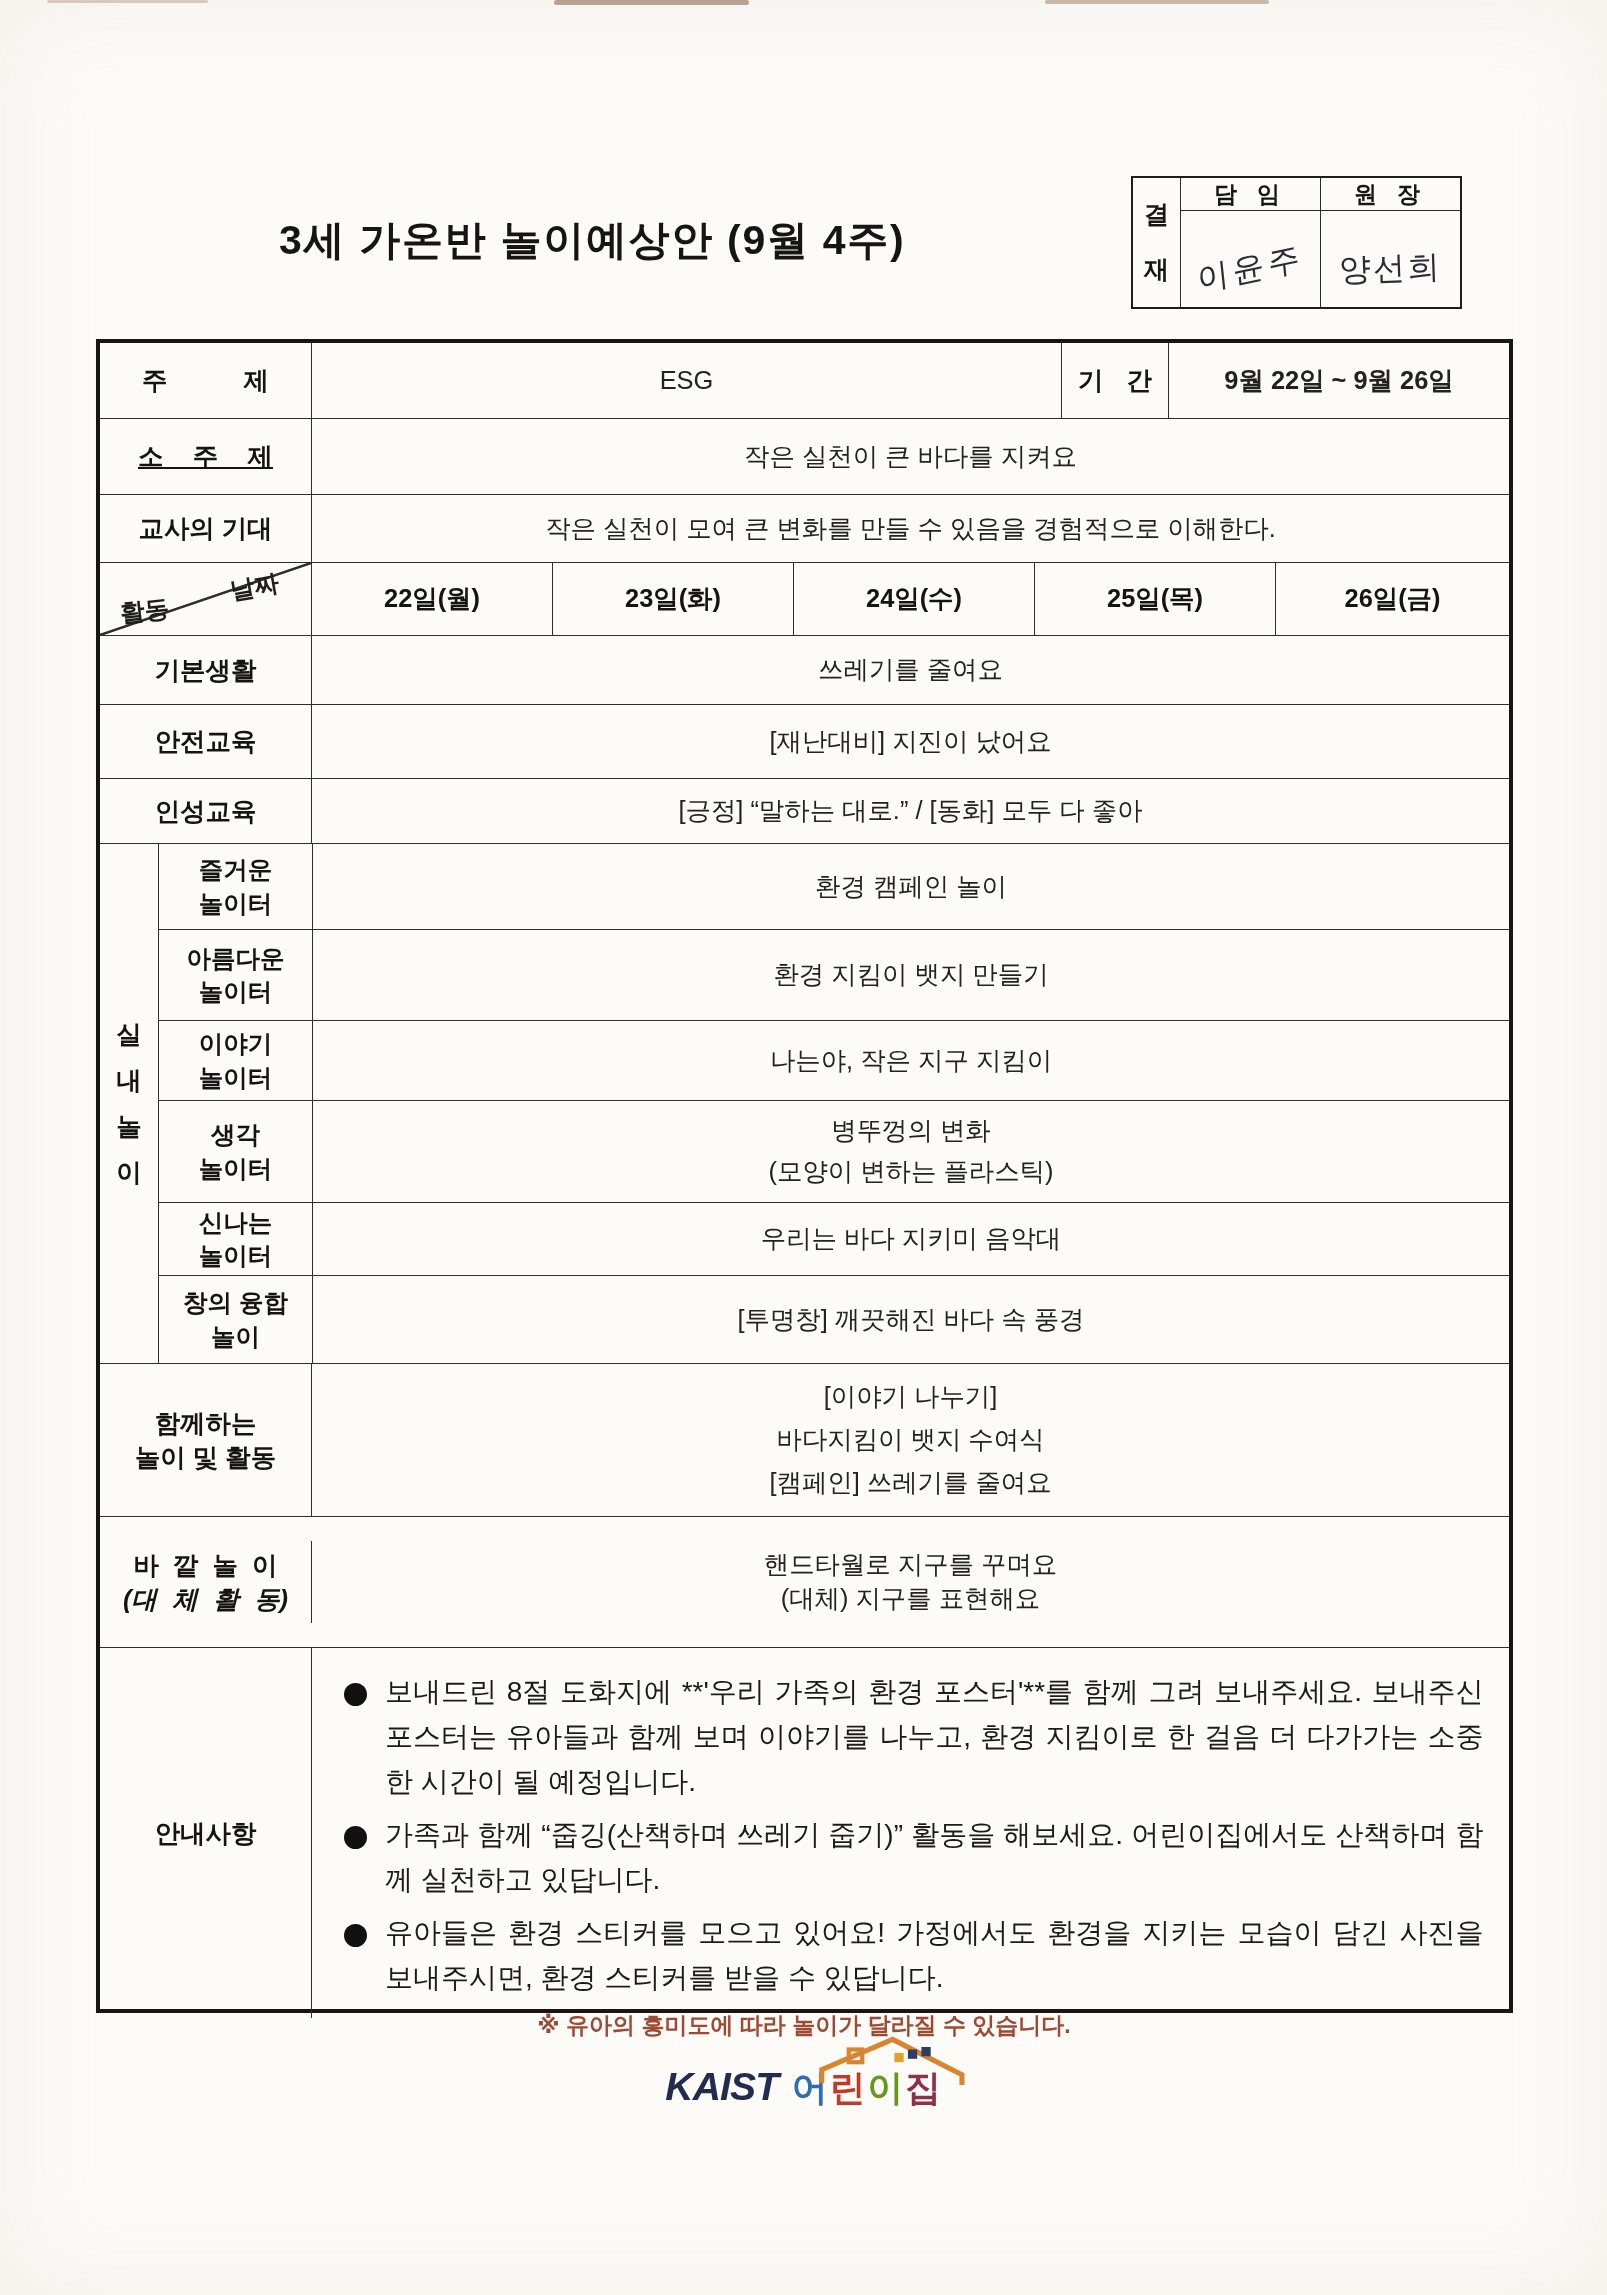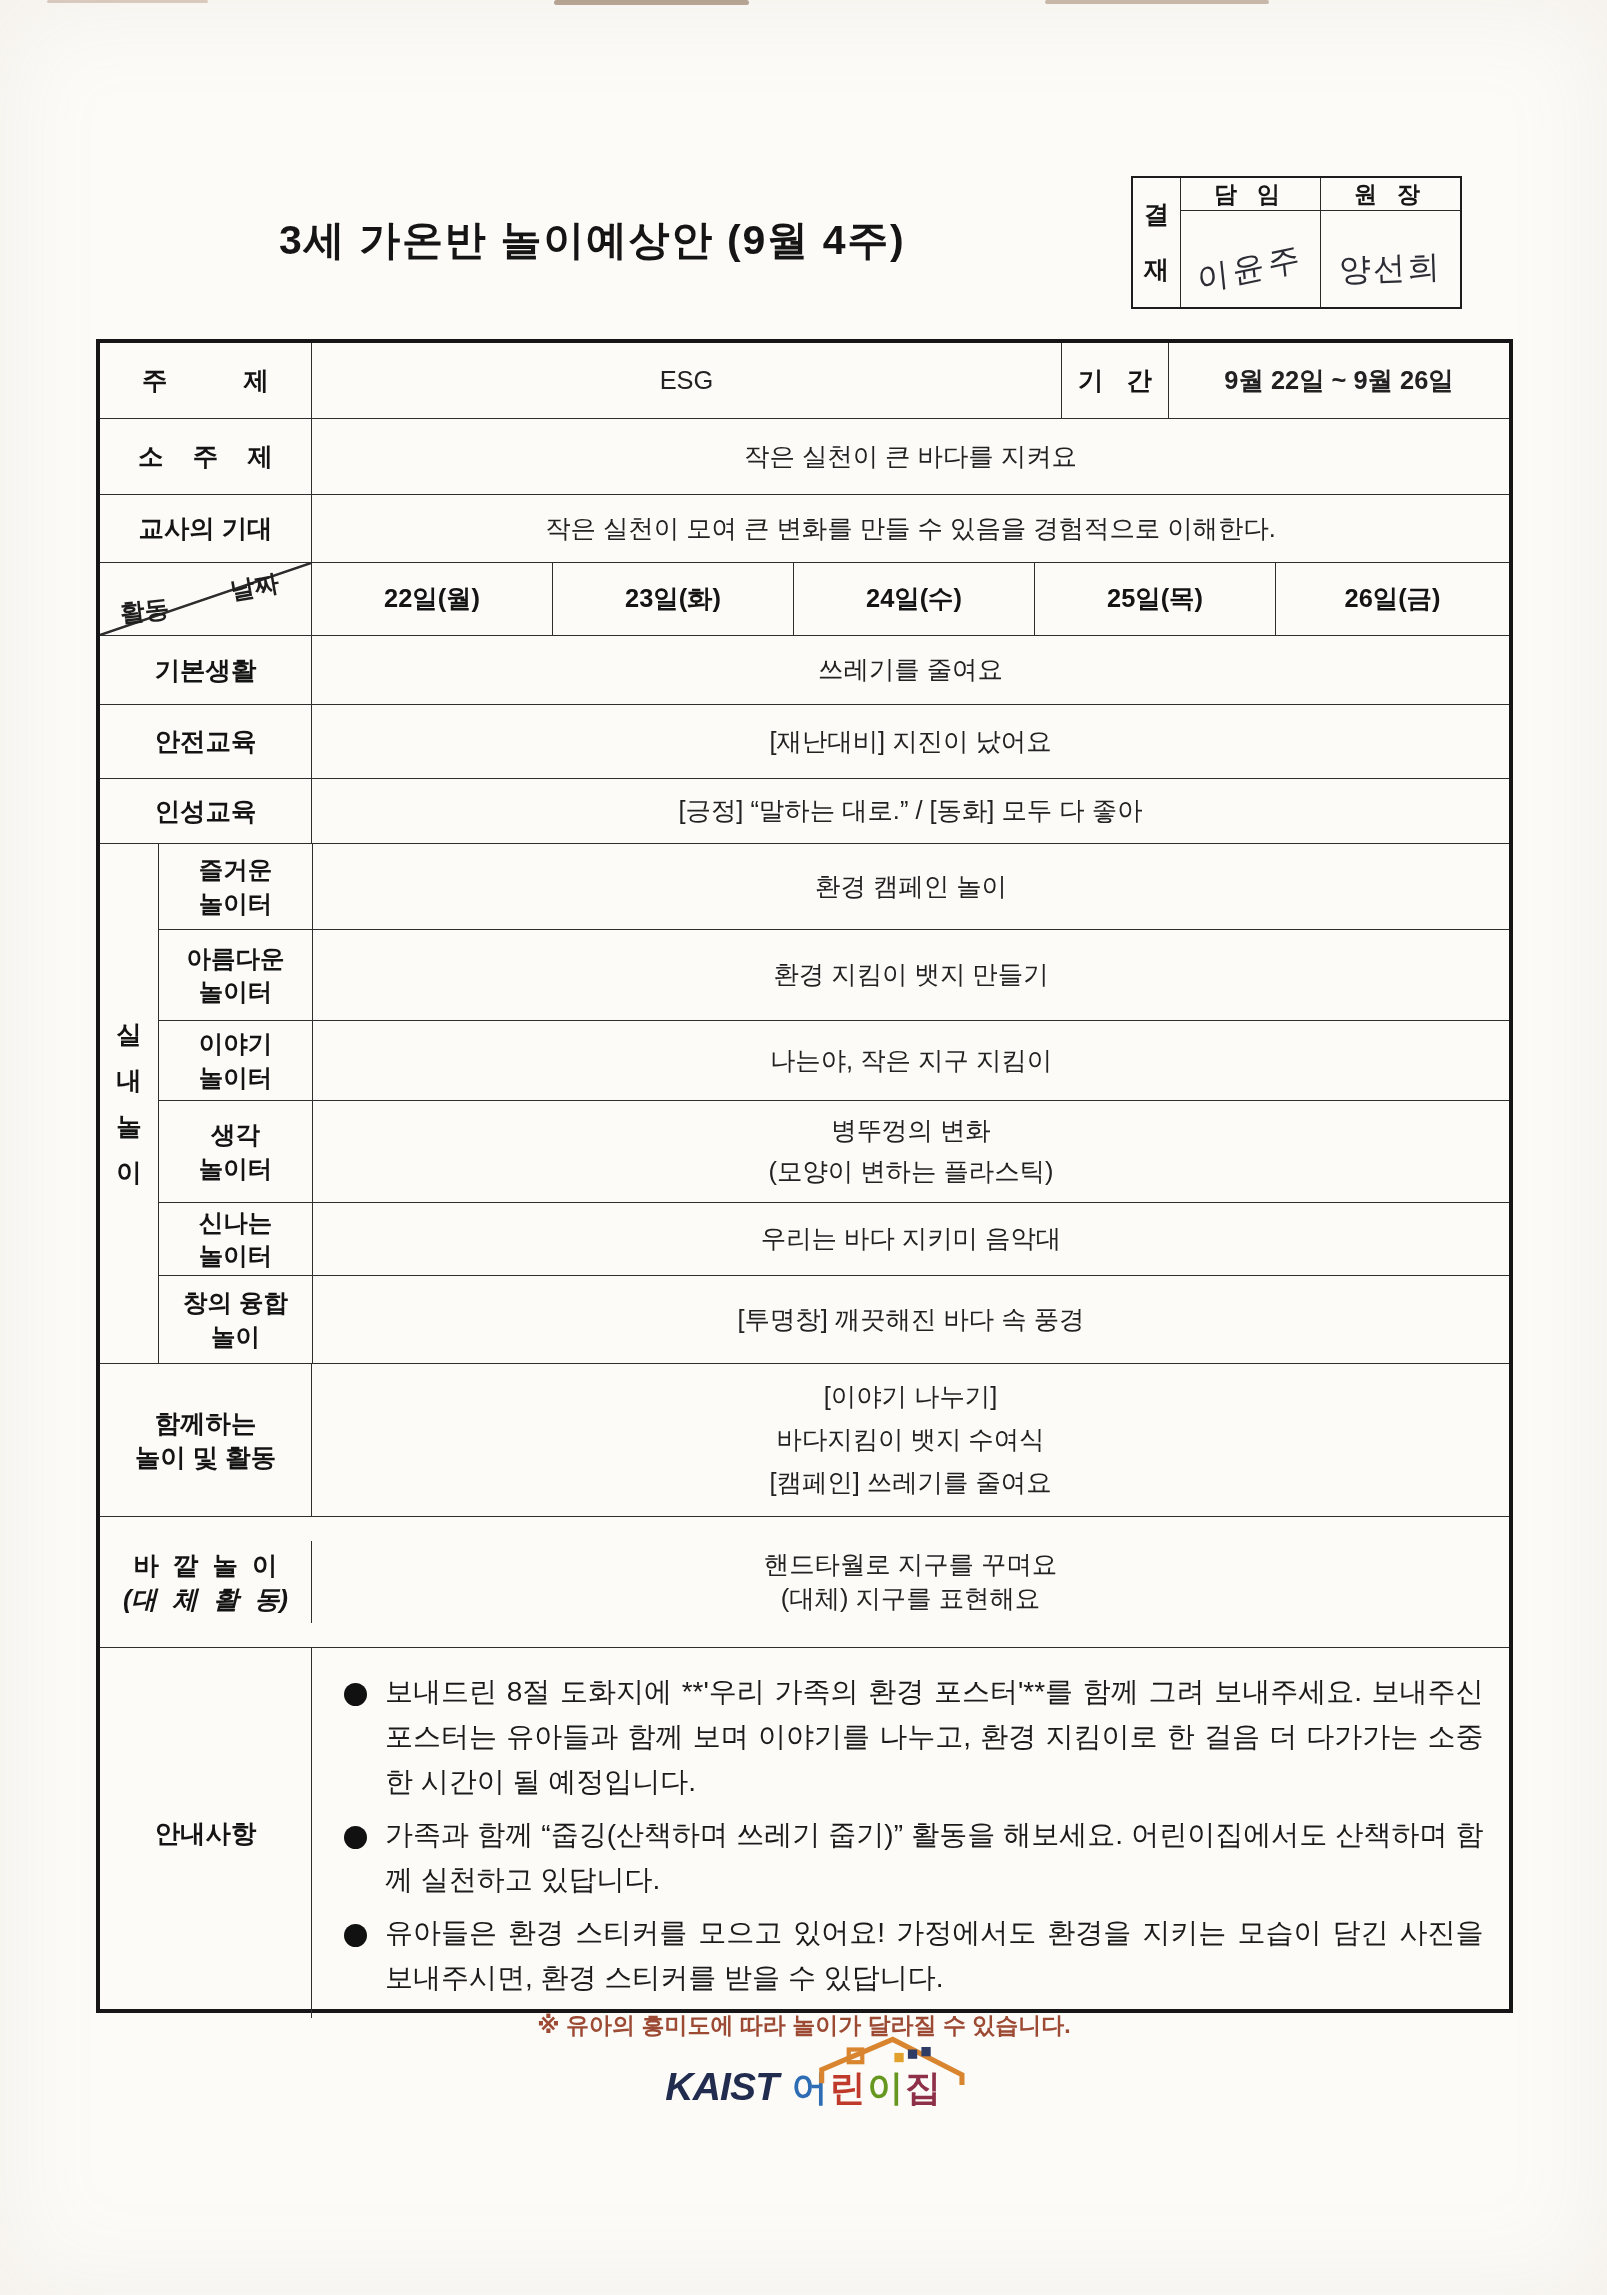--- a/index.html
+++ b/index.html
@@ -31,21 +31,21 @@
   .td{box-sizing:border-box;}
   .td + .td{border-left:1.7px solid #2e2e2e;}
   .td-label{display:flex;flex-direction:column;align-items:center;justify-content:center;
             font-weight:700;font-size:25.4px;text-align:center;line-height:1.35;color:#141414;}
   .td-content{display:flex;align-items:center;justify-content:center;text-align:center;
               font-size:25.4px;color:#222;}
   .td-content.multi{flex-direction:column;justify-content:space-evenly;padding:6.8px 0;}
   .w249{width:211px;} .w887{width:750px;} .w126{width:107px;} .w285{width:241px;}
   .w68{width:58px;} .w181{width:153px;} .flex1{flex:1;min-width:0;}
   .spread{display:inline-block;text-align:justify;text-align-last:justify;}
-  .sp150{width:127px;} .sp86{width:74px;} .sp160{width:135px;} .sp170{width:144px;} .sp195{width:165px;font-style:italic;}
+  .sp150{width:127px;} .sp86{width:74px;} .sp160{width:135px;text-decoration:underline;} .sp170{width:144px;} .sp195{width:165px;font-style:italic;}
   .bold-val{font-weight:600;}
   
   .diag{position:relative;
         background:linear-gradient(to bottom right,transparent calc(50% - 1.7px),
                    #2e2e2e calc(50% - 0.8px),#2e2e2e calc(50% + 0.8px),transparent calc(50% + 1.7px));}
   .diag .lbl-date{position:absolute;top:6.8px;right:32px;font-weight:700;font-size:24.5px;transform:rotate(-10deg);}
   .diag .lbl-act{position:absolute;bottom:8.5px;left:20.3px;font-weight:700;font-size:24.5px;transform:rotate(-6deg);}
   .day-cell{font-weight:700;font-size:25.4px;color:#141414;}
   
   .indoor-group{display:flex;flex-direction:column;align-items:center;justify-content:center;

